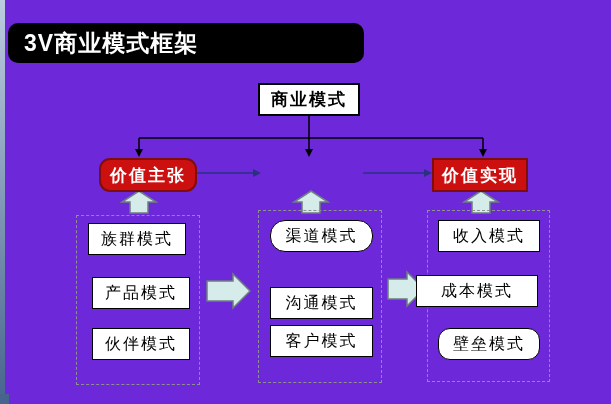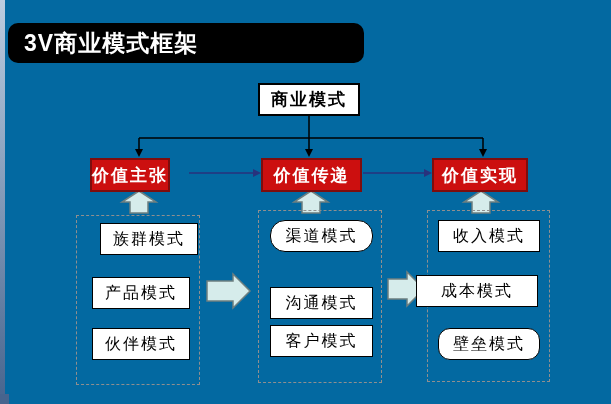--- a/index.html
+++ b/index.html
@@ -4,21 +4,21 @@
 <style>
   :root{
     --pillar-fill:#cc0f0f; --pillar-border:#7e0d0d; --pillar-text:#ffffff;
     --flow-arrow-fill:#d6eceb; --flow-arrow-border:#6e7f80;
     --connector-black:#000000; --connector-blue:#28327d;
     --title-bg:#000000; --title-text:#ffffff;
     --side-strip-top:#bccde0; --side-strip-bottom:#46648e;
   }
   html,body{margin:0;padding:0;}
   body{font-family:"Liberation Serif",serif;background:#ffffff;}
-  .stage{position:relative;width:611px;height:404px;background:#0369a1;overflow:hidden;}
+  .stage{position:relative;width:611px;height:404px;background:#6d28d9;overflow:hidden;}
 
   .side-strip{position:absolute;left:0;top:0;width:5px;height:404px;
     background:linear-gradient(to bottom,var(--side-strip-top),var(--side-strip-bottom));}
   .side-strip-foot{position:absolute;left:0;top:394px;width:9px;height:10px;background:var(--side-strip-bottom);}
 
   .title-bar{position:absolute;left:8px;top:23px;width:356px;height:40px;
     background:var(--title-bg);border-radius:10px;color:var(--title-text);
     font-family:"Liberation Sans",sans-serif;font-weight:bold;font-size:23px;
     line-height:40px;padding-left:16px;box-sizing:border-box;letter-spacing:1px;}
 
@@ -31,21 +31,21 @@
   .k-line{stroke:var(--connector-black);stroke-width:1.5;fill:none;}
   .k-head{fill:var(--connector-black);stroke:none;}
   .b-line{stroke:var(--connector-blue);stroke-width:1.5;fill:none;}
   .b-head{fill:var(--connector-blue);stroke:none;}
   .block-arrow{fill:var(--flow-arrow-fill);stroke:var(--flow-arrow-border);stroke-width:1.5;stroke-linejoin:miter;}
 
   .pillar{position:absolute;top:158px;height:34px;background:var(--pillar-fill);
     border:2px solid var(--pillar-border);box-sizing:border-box;z-index:2;
     display:flex;align-items:center;justify-content:center;
     color:var(--pillar-text);font-weight:bold;font-size:17px;letter-spacing:2px;}
-  .pillar.p1{left:90px;width:80px;}
+  .pillar.p1{left:99px;width:98px;border-radius:11px;}
   .pillar.p2{left:261px;width:101px;}
   .pillar.p3{left:432px;width:96px;}
 
   .group{position:absolute;border:1px dashed #8f8f8f;box-sizing:border-box;z-index:2;background:transparent;}
   .group.g1{left:76px;top:215px;width:124px;height:170px;}
   .group.g2{left:258px;top:210px;width:124px;height:173px;}
   .group.g3{left:427px;top:210px;width:123px;height:172px;}
 
   .item{position:absolute;height:32px;background:#ffffff;border:1px solid #000;
     box-sizing:border-box;display:flex;align-items:center;justify-content:center;
@@ -85,28 +85,27 @@
       <polygon class="block-arrow" points="472,213 472,202 464,202 481,191 498,202 490,202 490,213"></polygon>
     </g>
 
     <g>
       <polygon class="block-arrow" points="207,281 233,281 233,274 250,291 233,308 233,301 207,301"></polygon>
       <polygon class="block-arrow" points="388,279 407,279 407,272 424,289 407,306 407,299 388,299"></polygon>
     </g>
   </svg>
 
   <div class="pillar p1">价值主张</div>
-  <div class="pillar p2">价值传递</div>
   <div class="pillar p3">价值实现</div>
 
   <div class="group g1"></div>
   <div class="group g2"></div>
   <div class="group g3"></div>
 
-  <div class="item" style="left:100px;top:223px;width:98px;">族群模式</div>
+  <div class="item" style="left:88px;top:223px;width:98px;">族群模式</div>
   <div class="item" style="left:92px;top:277px;width:98px;">产品模式</div>
   <div class="item" style="left:92px;top:328px;width:98px;">伙伴模式</div>
 
   <div class="item" style="left:270px;top:220px;width:103px;border-radius:15px;">渠道模式</div>
   <div class="item" style="left:270px;top:287px;width:103px;">沟通模式</div>
   <div class="item" style="left:270px;top:325px;width:103px;">客户模式</div>
 
   <div class="item" style="left:438px;top:220px;width:102px;">收入模式</div>
   <div class="item" style="left:416px;top:275px;width:122px;">成本模式</div>
   <div class="item" style="left:438px;top:328px;width:102px;border-radius:12px;">壁垒模式</div>

